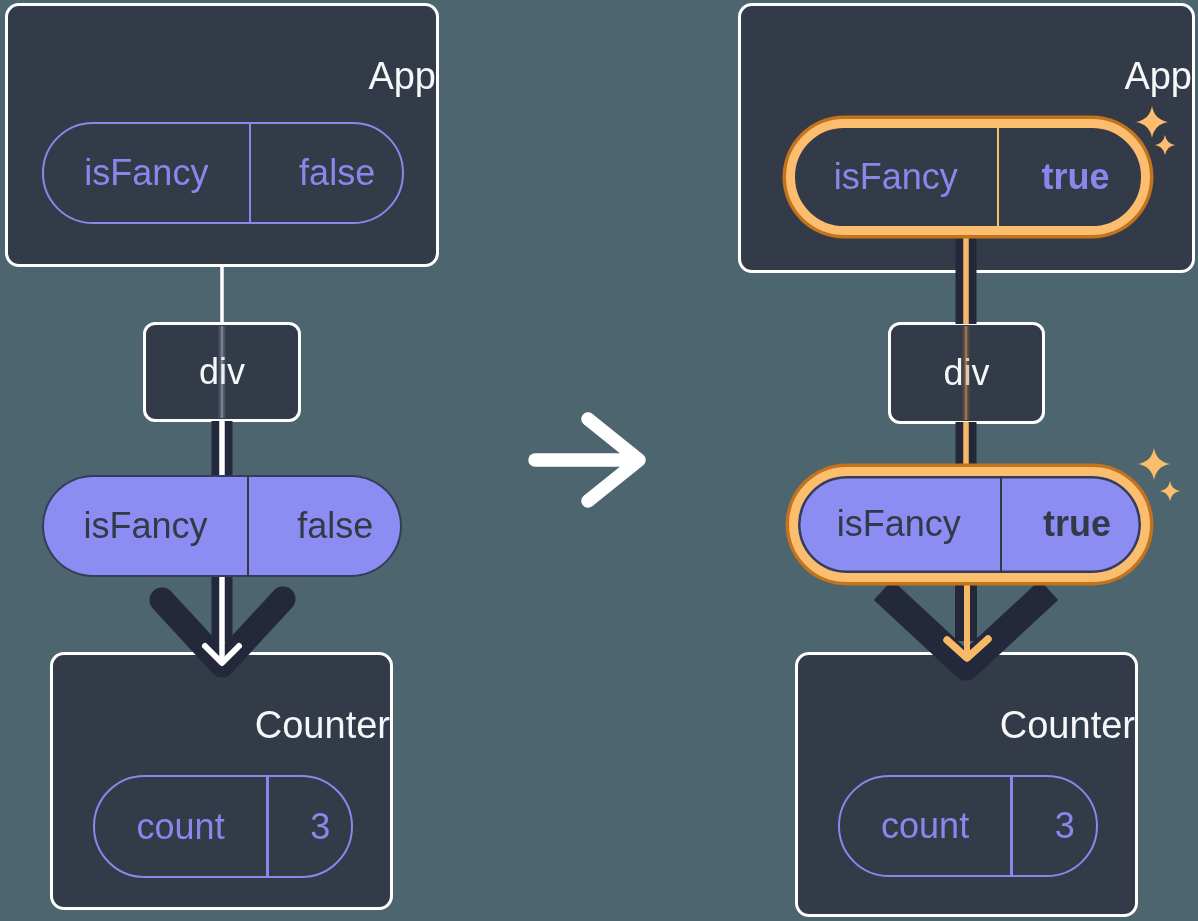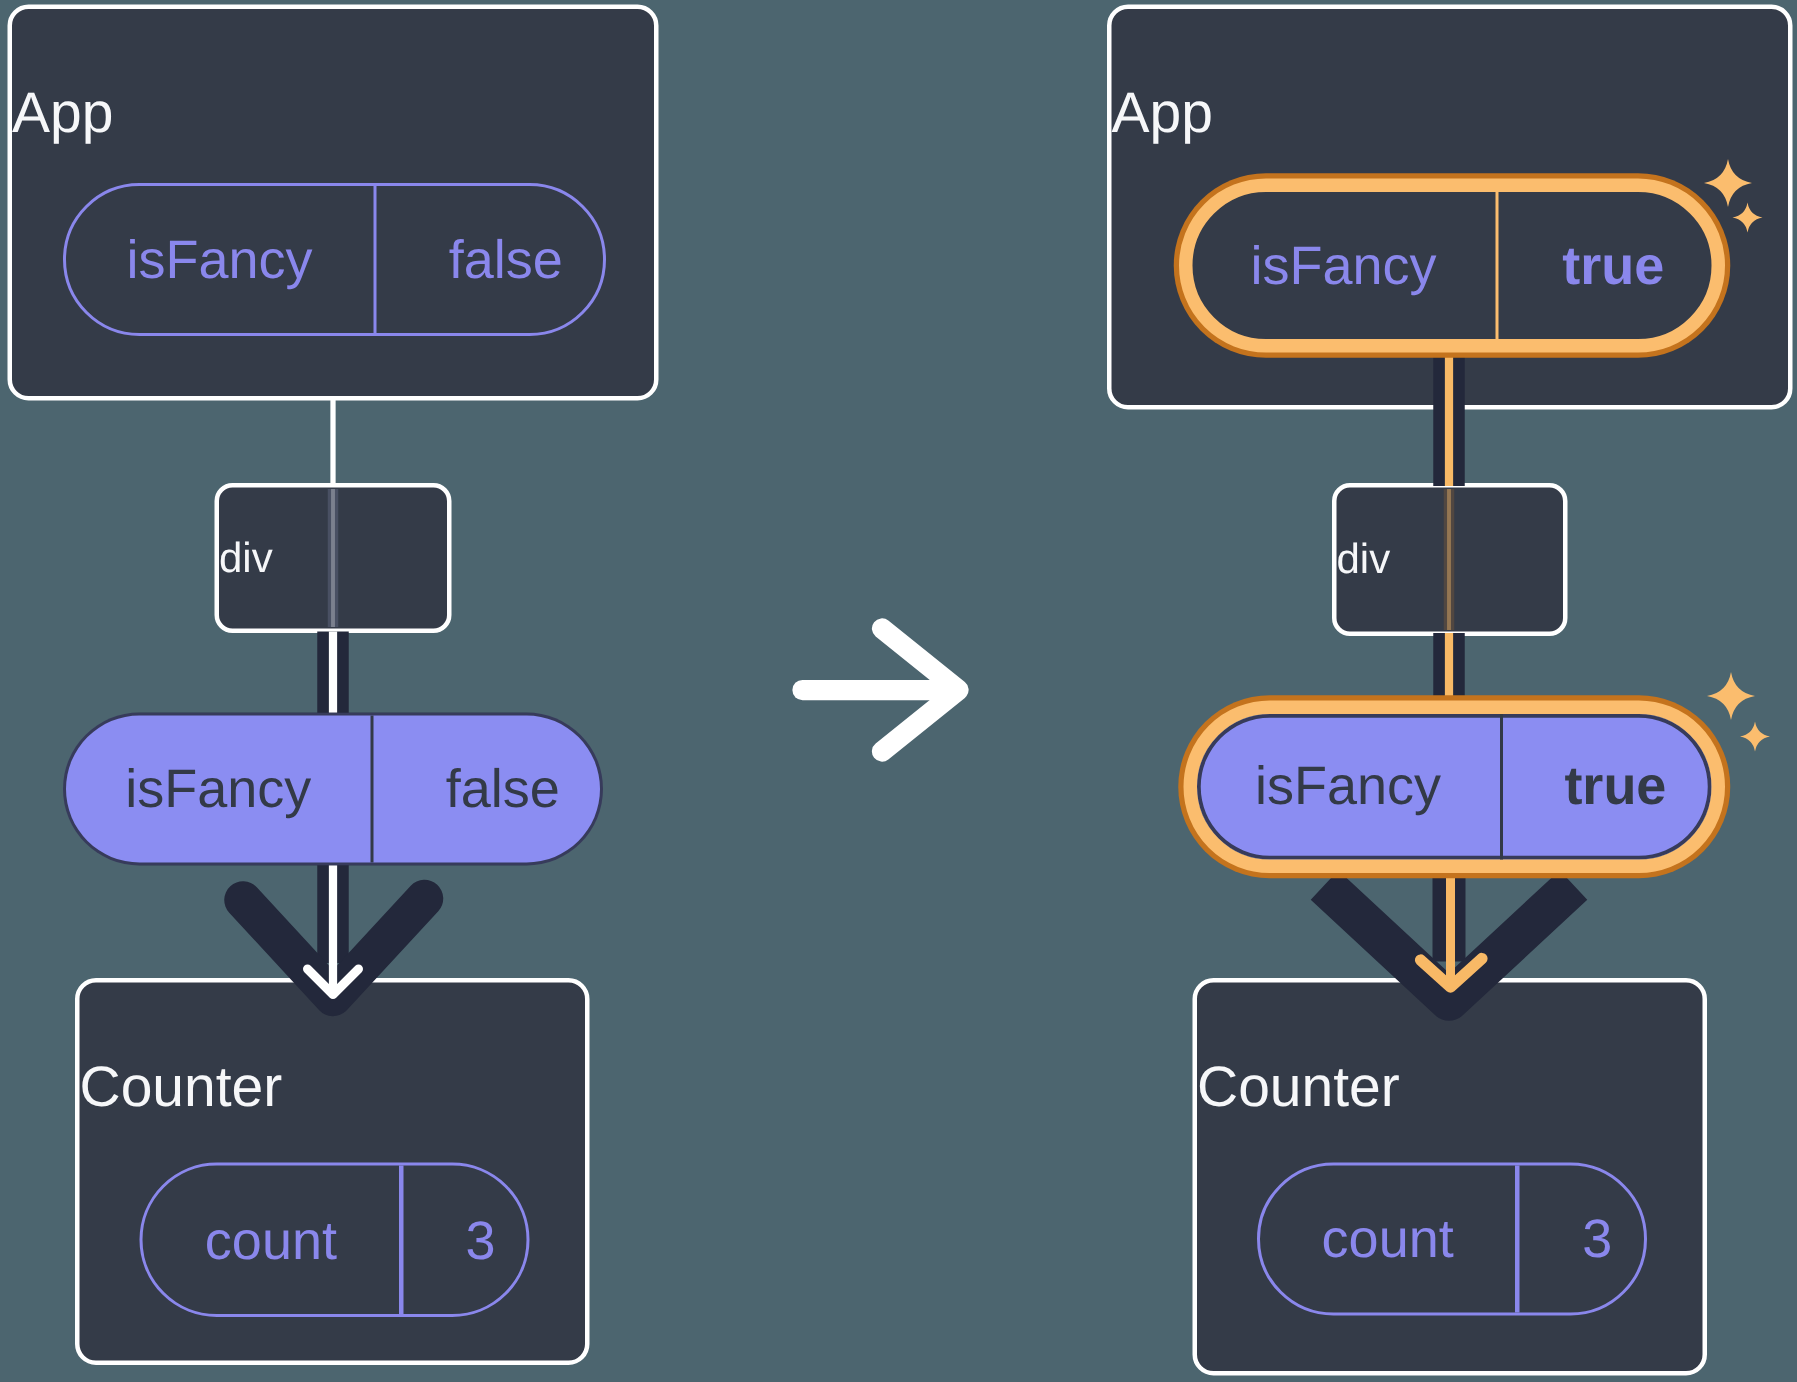--- a/index.html
+++ b/index.html
@@ -9,30 +9,30 @@
     font-family:"Liberation Sans","DejaVu Sans",sans-serif;
   }
   .card{
     position:absolute; box-sizing:border-box;
     background:var(--card,#343b48);
     border:3.5px solid var(--card-border,#ffffff);
     border-radius:14px;
   }
   .card-title{
     position:absolute; left:0; right:0; top:45px;
-    text-align:left; font-size:38px; line-height:50px;
+    text-align:right; font-size:38px; line-height:50px;
     color:var(--title-text,#f6f7f9); font-weight:500;
   }
   .node{
     position:absolute; box-sizing:border-box;
     background:var(--card,#343b48);
     border:3.5px solid var(--card-border,#ffffff);
     border-radius:12px;
-    display:flex; align-items:center; justify-content:flex-start;
-    font-size:28px; color:var(--title-text,#f6f7f9);
+    display:flex; align-items:center; justify-content:center;
+    font-size:36px; color:var(--title-text,#f6f7f9);
   }
   .pill{
     position:absolute; box-sizing:border-box; display:flex;
     border-radius:60px; font-size:36px;
   }
   .pill .cell{
     display:flex; align-items:center; justify-content:center;
     min-width:0;
   }
   .pill .grow{flex:1 1 auto;padding-left:21px;}

